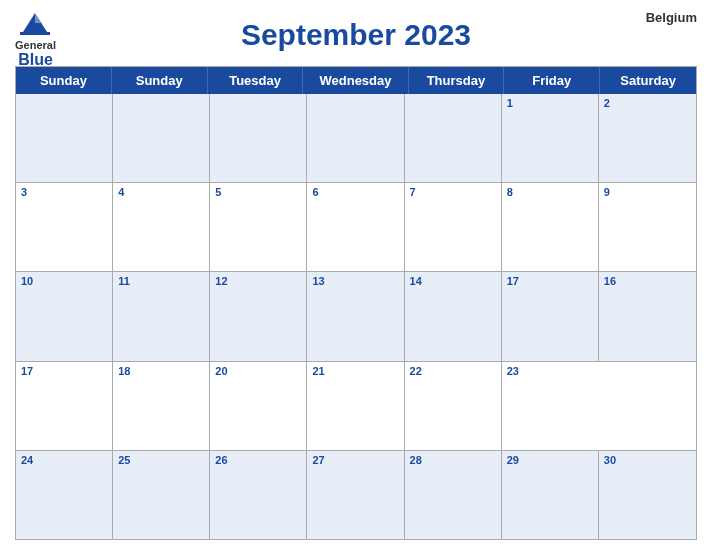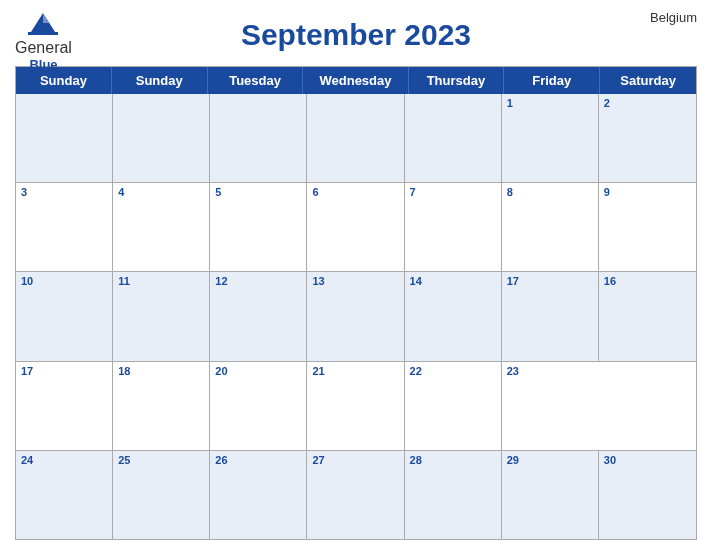--- a/index.html
+++ b/index.html
@@ -28,40 +28,41 @@
     }
     .logo {
       position: absolute;
       left: 0;
       top: 0;
       display: flex;
       flex-direction: column;
       align-items: center;
     }
     .logo-text-general {
+      font-size: 11px;
+      color: #333;
+      font-weight: bold;
+    }
+    .logo-text-blue {
       font-size: 16px;
-      color: #333;
-      font-weight: normal;
-    }
-    .logo-text-blue {
-      font-size: 13px;
       color: #1a4a9e;
       font-weight: bold;
     }
     .logo-icon {
       width: 36px;
       height: 28px;
       margin-bottom: 1px;
     }
     .country {
       position: absolute;
       right: 0;
       top: 0;
       font-size: 13px;
       color: #333;
+      font-weight: bold;
     }
     .title {
       font-size: 30px;
       color: #1a4a9e;
       font-weight: bold;
       text-align: center;
     }
     .calendar {
       flex: 1;
       display: flex;

